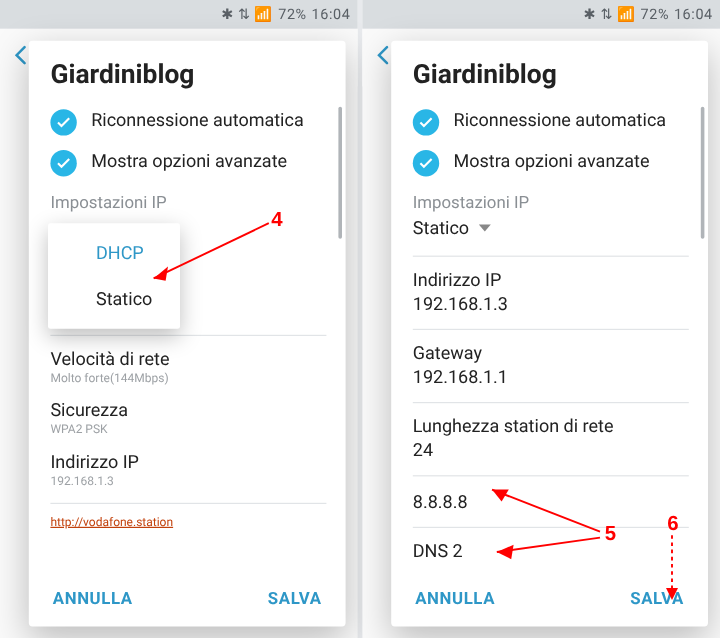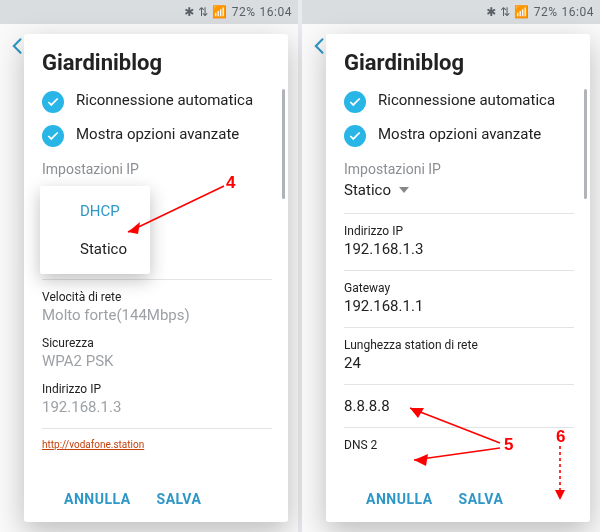--- a/index.html
+++ b/index.html
@@ -18,25 +18,25 @@
   .scroll-ind{position:absolute;right:3px;top:4px;width:3px;height:110px;background:#b0b4b8;border-radius:2px;}
   .check-row{display:flex;align-items:flex-start;gap:12px;padding:6px 0;}
   .chk{width:22px;height:22px;border-radius:50%;background:#29b6e6;display:flex;align-items:center;justify-content:center;flex:0 0 22px;}
   .chk svg{stroke:#fff;}
   .check-row .lbl{font-size:15px;color:#222;}
   .sec-label{font-size:14px;color:#8a8f94;padding-top:8px;}
   .drop{display:flex;align-items:center;gap:8px;color:#222;font-size:15px;padding:4px 0 10px;}
   .caret{width:0;height:0;border-left:5px solid transparent;border-right:5px solid transparent;border-top:6px solid #888;}
   .hr{height:1px;background:#e1e4e7;margin:4px 12px 6px 0;}
   .kv{padding:4px 0 8px;}
-  .kv .k{font-size:12px;color:#222;}
-  .kv .v{font-size:15px;color:#9da1a5;margin-top:2px;}
+  .kv .k{font-size:15px;color:#222;}
+  .kv .v{font-size:10px;color:#9da1a5;margin-top:2px;}
   .kv .vin{font-size:15px;color:#222;margin-top:2px;}
   .link{font-size:10px;color:#c2410c;text-decoration:underline;}
-  .actions{height:46px;display:flex;align-items:center;justify-content:flex-start;gap:26px;padding:0 20px;color:#2e97c7;font-weight:700;font-size:14px;letter-spacing:.5px;margin-left:20px;}
+  .actions{height:46px;display:flex;align-items:center;justify-content:space-between;gap:26px;padding:0 20px;color:#2e97c7;font-weight:700;font-size:14px;letter-spacing:.5px;}
   .popup{position:absolute;left:40px;top:186px;width:110px;background:#fff;border-radius:2px;box-shadow:0 6px 18px rgba(0,0,0,.25);padding:6px 0;z-index:20;}
   .popup .opt{padding:10px 14px;font-size:15px;margin-left:26px;}
   .popup .opt.active{color:#2e97c7;}
   .popup .opt.normal{color:#222;}
   .annot{position:absolute;z-index:30;pointer-events:none;}
   .num{font:700 17px Arial;fill:#ff0000;}
   svg.arrow{position:absolute;overflow:visible;}
   .redline{stroke:#ff0000;stroke-width:1.6;fill:none;}
   .redhead{fill:#ff0000;}
 </style>

